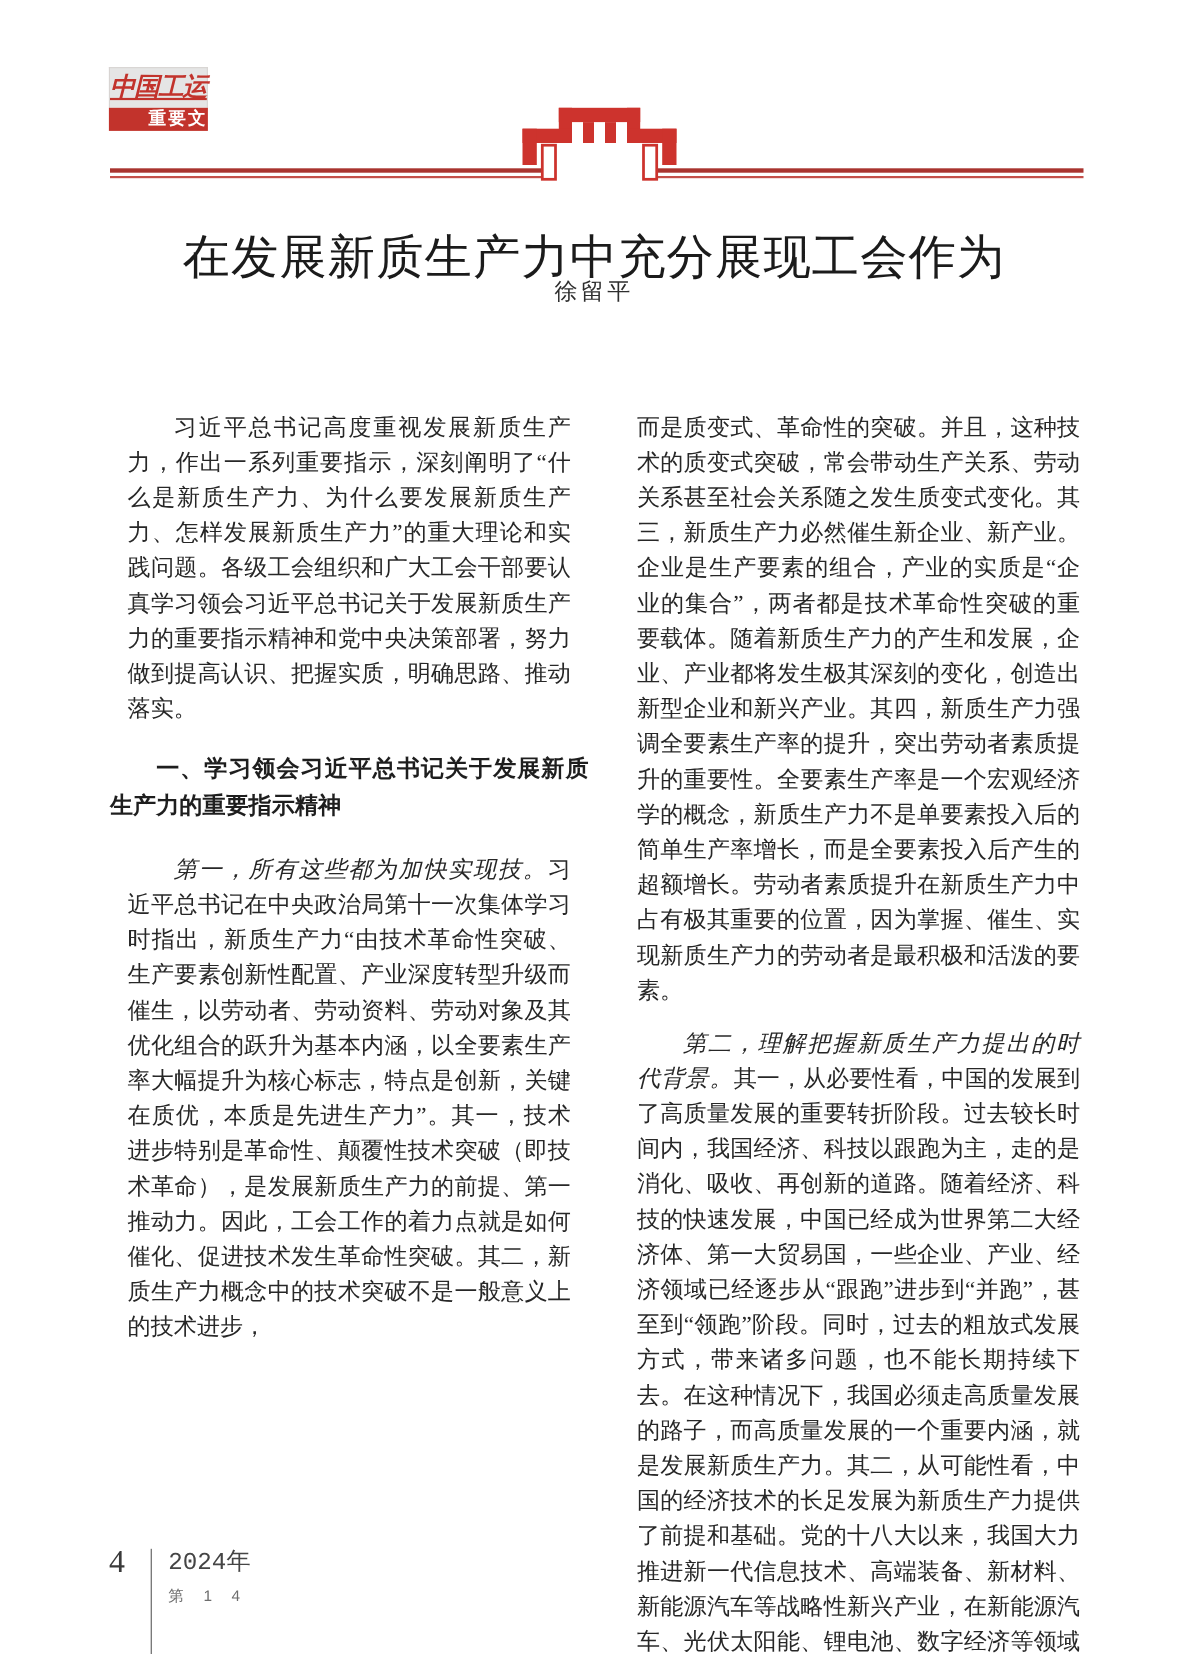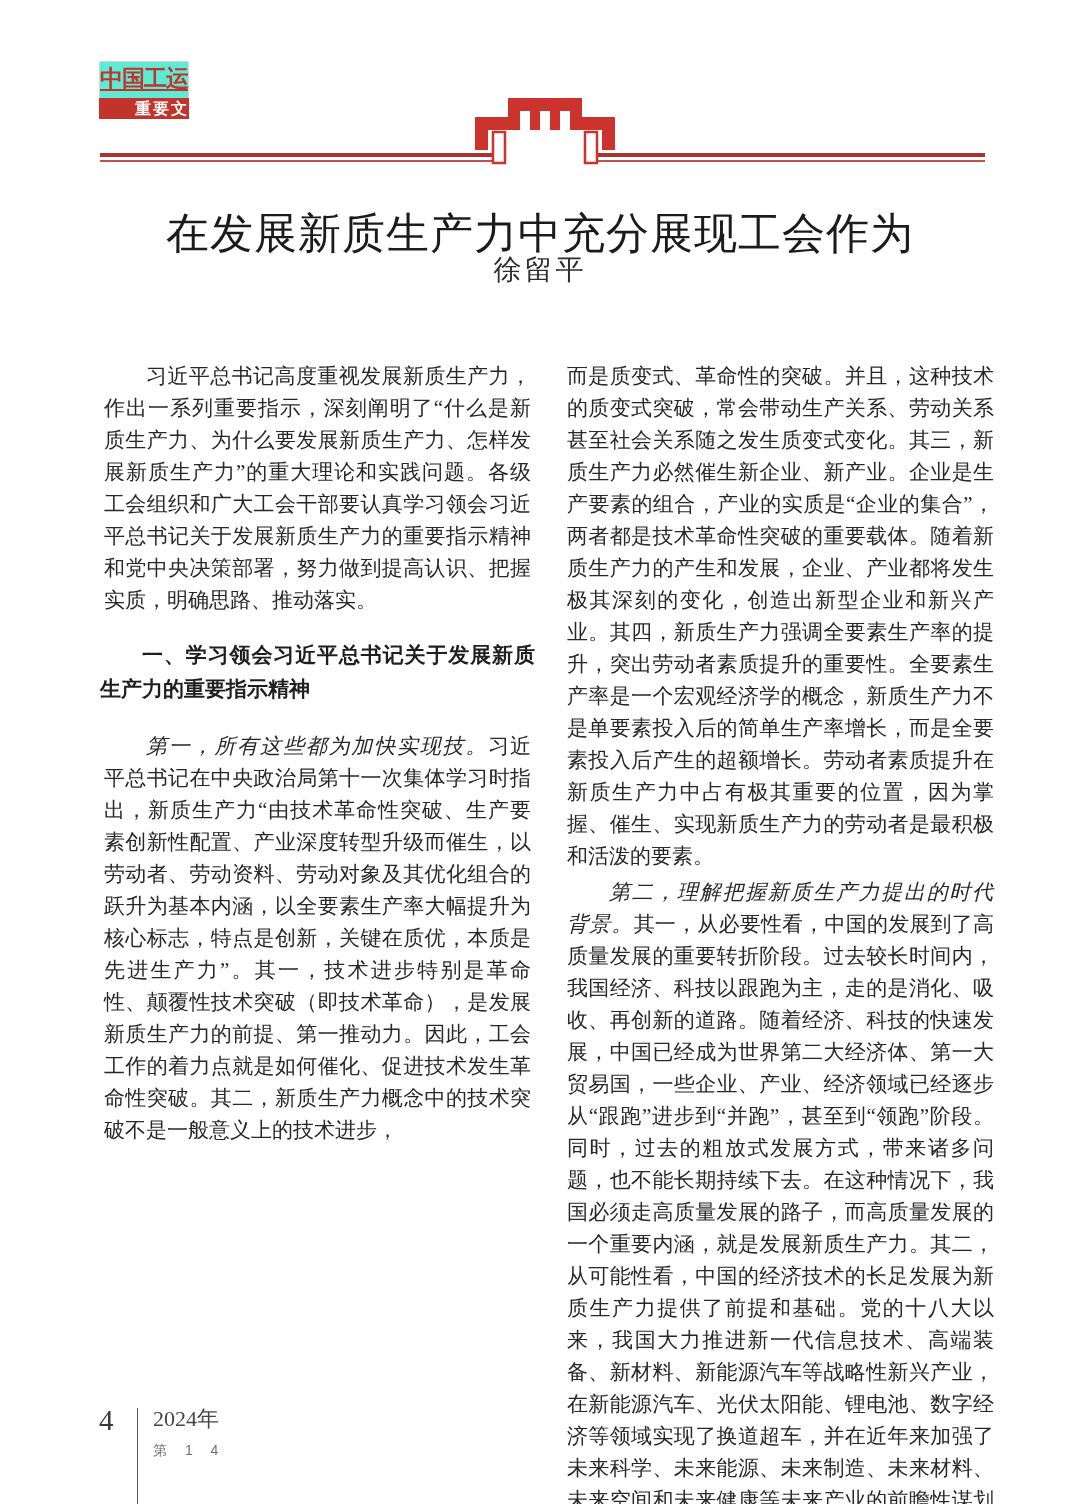--- a/index.html
+++ b/index.html
@@ -13,23 +13,24 @@
     color: #262626;
   }
 
   
   .logo { position: absolute; left: 99px; top: 61px; width: 90px; }
   .logo-top {
     box-sizing: border-box;
     border: 1px solid #d8d4d2;
     border-bottom: none;
     height: 37px;
-    background: #5eead4;
+    background: #e5e5e5;
     color: #c2332c;
     font-weight: bold;
+    font-style: italic;
     font-size: 23px;
     line-height: 34px;
     text-align: center;
     letter-spacing: -1px;
     text-decoration: underline;
     text-underline-offset: 3px;
   }
   .logo-bottom {
     height: 21px;
     background: #c2332c;
@@ -65,42 +66,42 @@
     font-size: 43px;
     font-weight: 400;
     letter-spacing: 1px;
     color: #1b1b1b;
   }
   .author {
     position: absolute;
     left: 0; top: 251px; width: 100%;
     text-align: center;
     font-family: "Liberation Sans", "DejaVu Sans", sans-serif;
-    font-size: 28px;
+    font-size: 21px;
     letter-spacing: 3px;
     color: #2e2e2e;
   }
 
   
   .columns {
     position: absolute;
     left: 100px; top: 356px;
     width: 898px;
     display: flex;
     gap: 28px;
   }
   .col {
     width: 435px;
     font-size: 21px;
     line-height: 32px;
     text-align: justify;
     text-justify: inter-character;
     color: #272727;
   }
-  .col p { margin: 4px; text-indent: 2em; }
+  .col p { margin: 16px; text-indent: 2em; }
   .col p.no-indent { text-indent: 0; }
   .col h2 {
     margin: 22px 0 24px 0;
     font-family: "Liberation Sans", "DejaVu Sans", sans-serif;
     font-size: 21px;
     font-weight: bold;
     line-height: 34px;
     text-indent: 2em;
     color: #1e1e1e;
   }
@@ -116,21 +117,21 @@
   }
   .footer-divider {
     position: absolute;
     left: 137px; top: 1408px;
     width: 1px; height: 96px;
     background: #5a5a5a;
   }
   .footer-year {
     position: absolute;
     left: 153px; top: 1404px;
-    font-family: Liberation Serif, serif;
+    font-family: Liberation Mono, monospace;
     font-size: 22px;
     color: #454545;
   }
   .footer-issue {
     position: absolute;
     left: 153px; top: 1442px;
     font-family: "Liberation Sans", "DejaVu Sans", sans-serif;
     font-size: 14px;
     letter-spacing: 7px;
     color: #6d6d6d;

